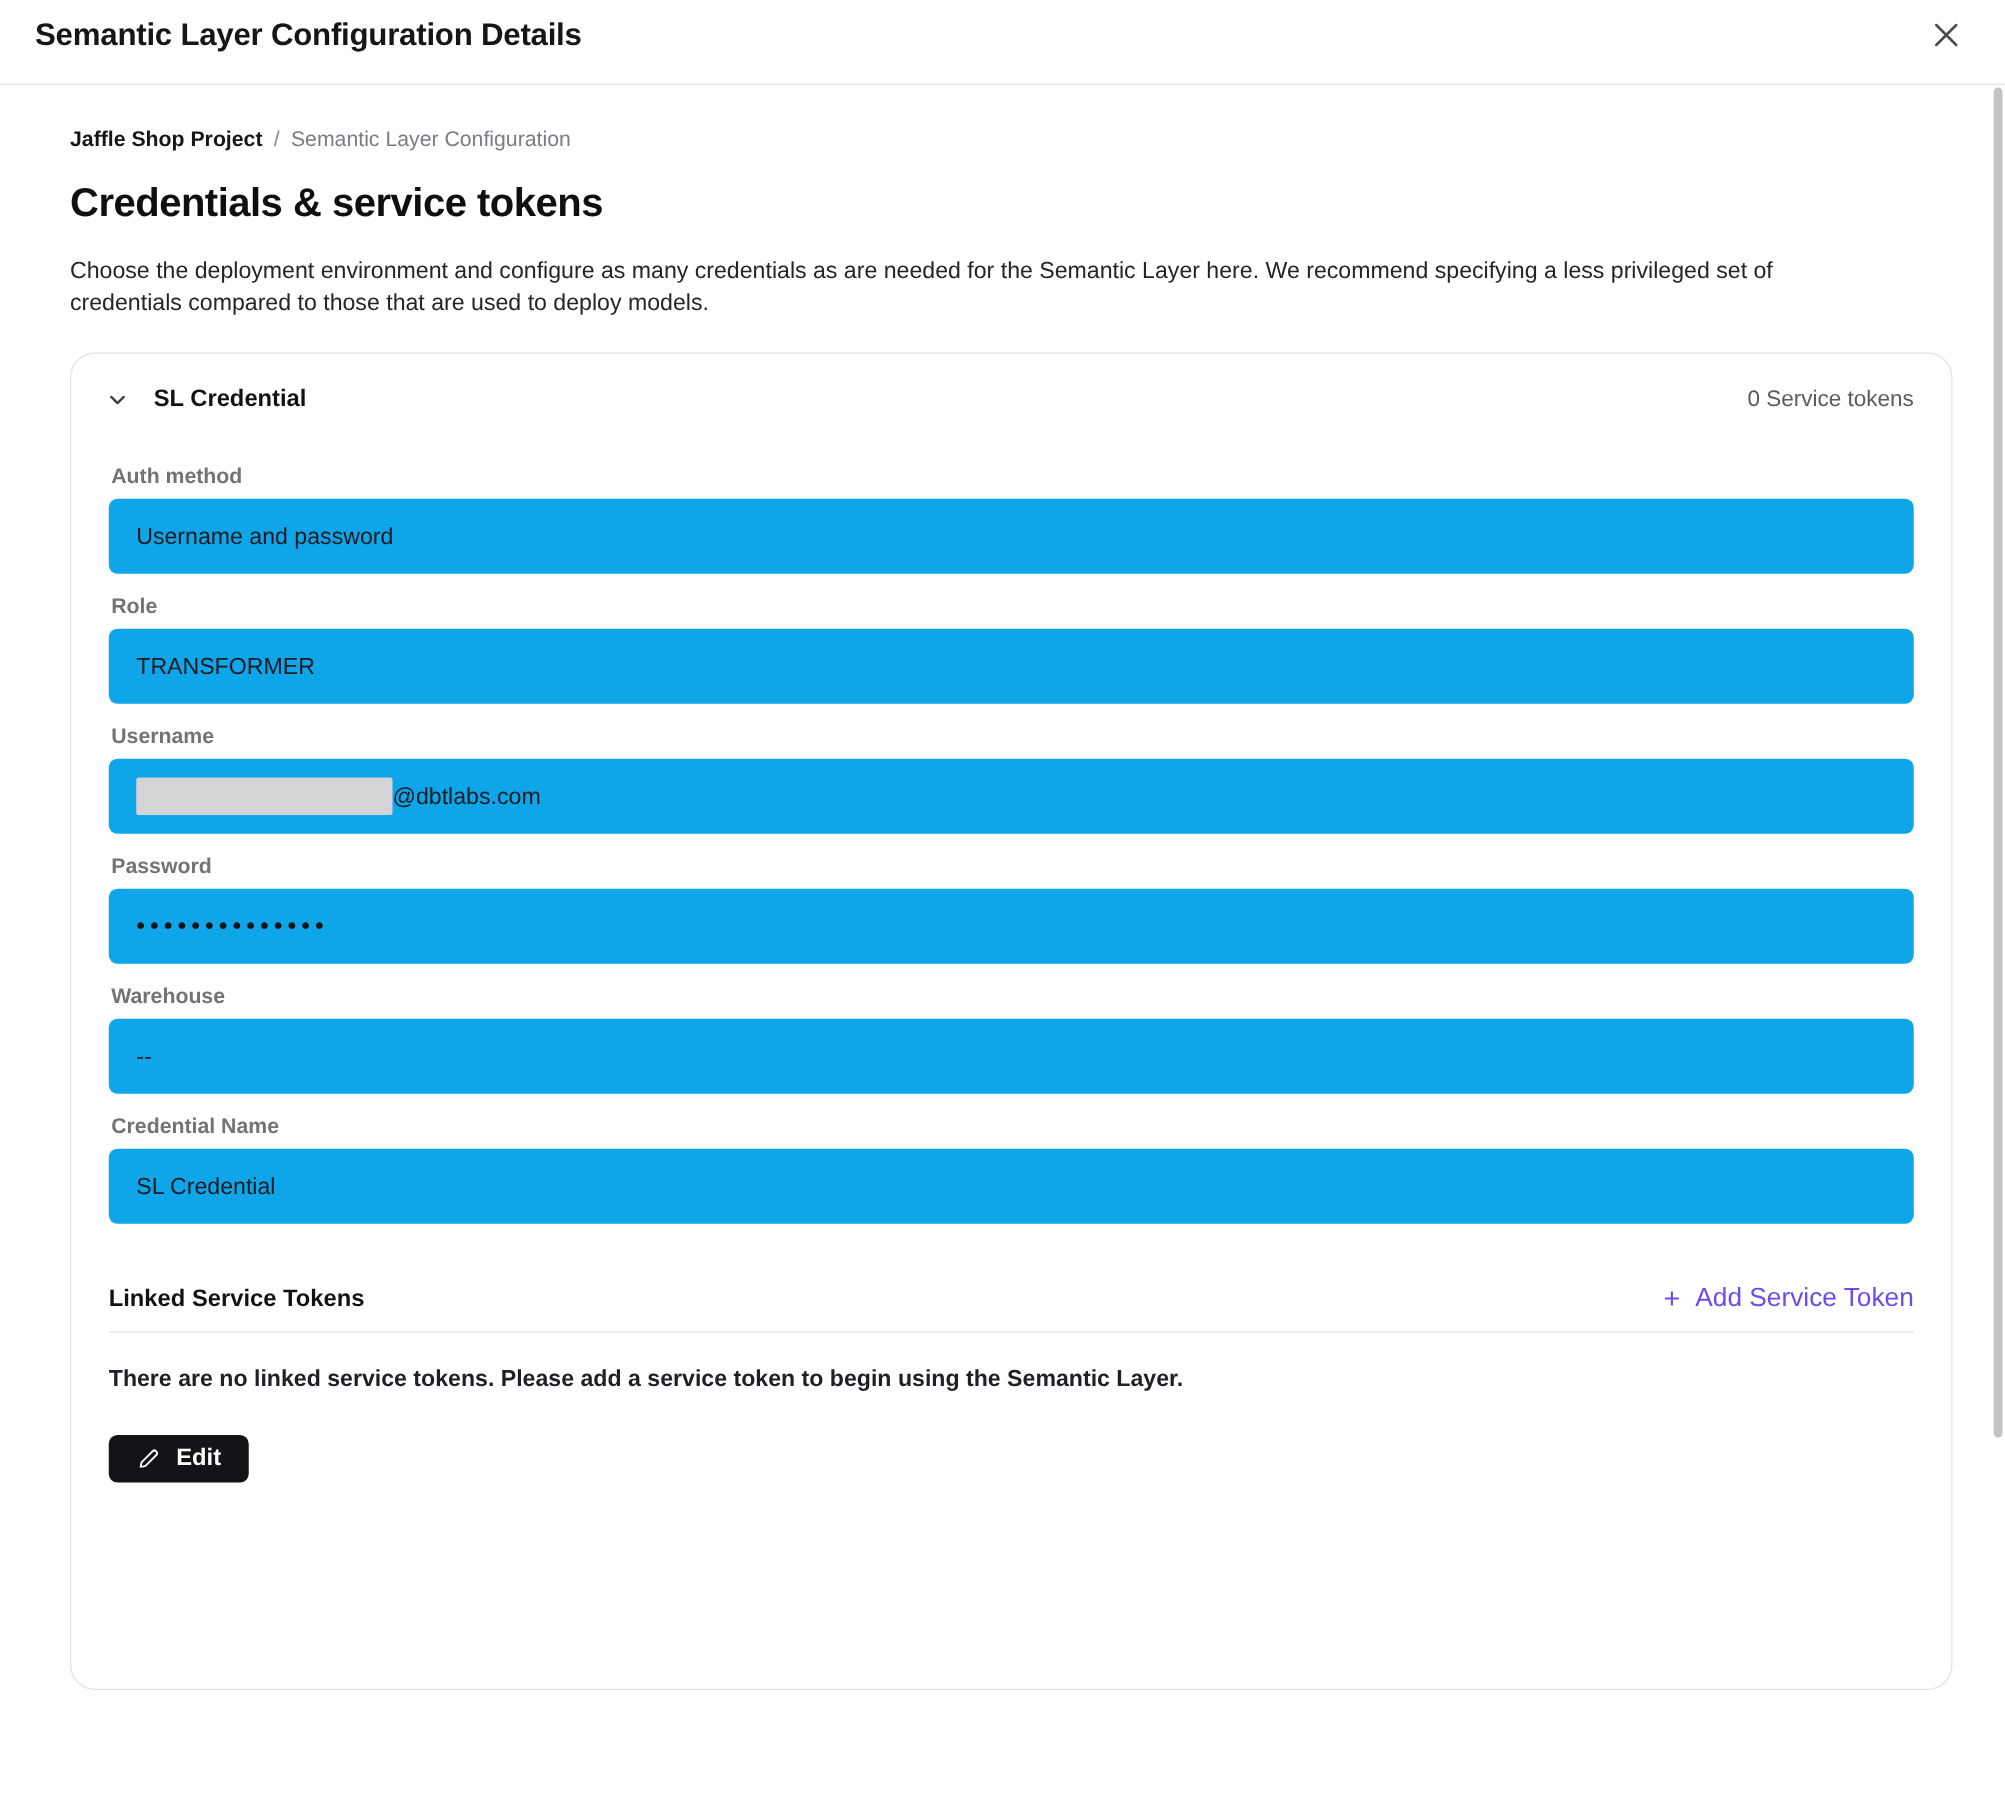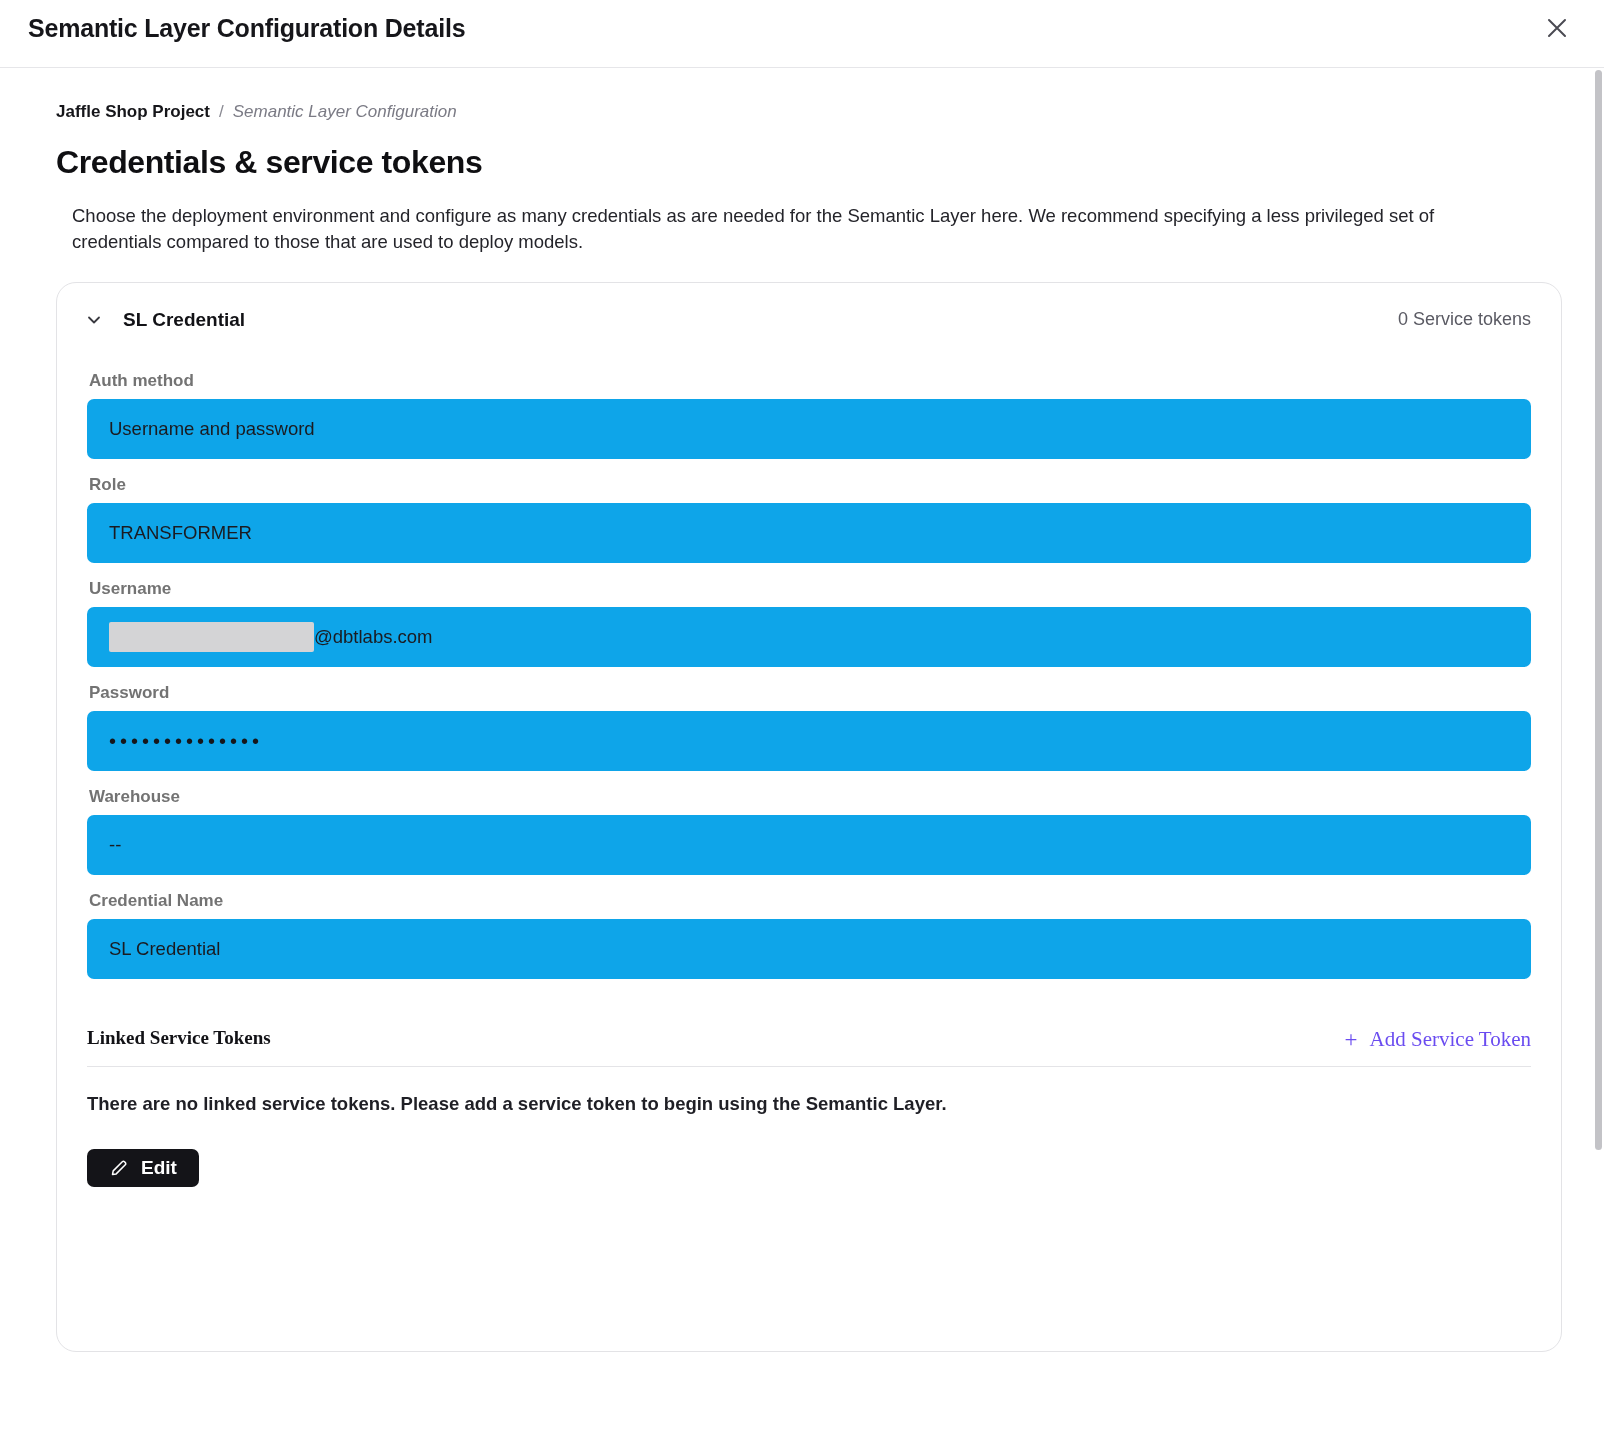--- a/index.html
+++ b/index.html
@@ -49,35 +49,35 @@
     margin-bottom: 22px;
     display: flex;
     align-items: center;
     gap: 9px;
   }
   .breadcrumb .crumb-strong {
     font-weight: bold;
     color: #16161a;
   }
   .breadcrumb .crumb-sep { color: #8a8a93; font-weight: normal; }
-  .breadcrumb .crumb-muted { color: #7b7b85; font-style: italic; }
+  .breadcrumb .crumb-muted { color: #7b7b85; }
 
   .page-title {
     font-size: 32px;
     font-weight: bold;
     letter-spacing: -0.4px;
     margin: 0 0 22px 0;
     color: #0f0f12;
   }
   .page-desc {
     font-size: 18.5px;
     line-height: 1.42;
     color: #24242a;
     max-width: 1380px;
-    margin: 0 0 26px 16px;
+    margin: 0 0 26px 0;
   }
 
   
   .card {
     border: 1px solid #e3e3e6;
     border-radius: 20px;
     background: #fff;
     padding: 0 0 26px 0;
     min-height: 1070px;
   }
@@ -140,24 +140,23 @@
   .pw-dots {
     letter-spacing: 4px;
     font-size: 20px;
     line-height: 1;
     color: #16161a;
   }
 
   
   .tokens-head {
     display: flex;
-    align-items: flex-start;
+    align-items: flex-end;
     justify-content: space-between;
     padding: 46px 30px 14px 30px;
-    font-family: Liberation Serif, serif;
   }
   .tokens-title {
     font-size: 19px;
     font-weight: bold;
     color: #121216;
   }
   .add-token {
     display: flex;
     align-items: center;
     gap: 12px;

